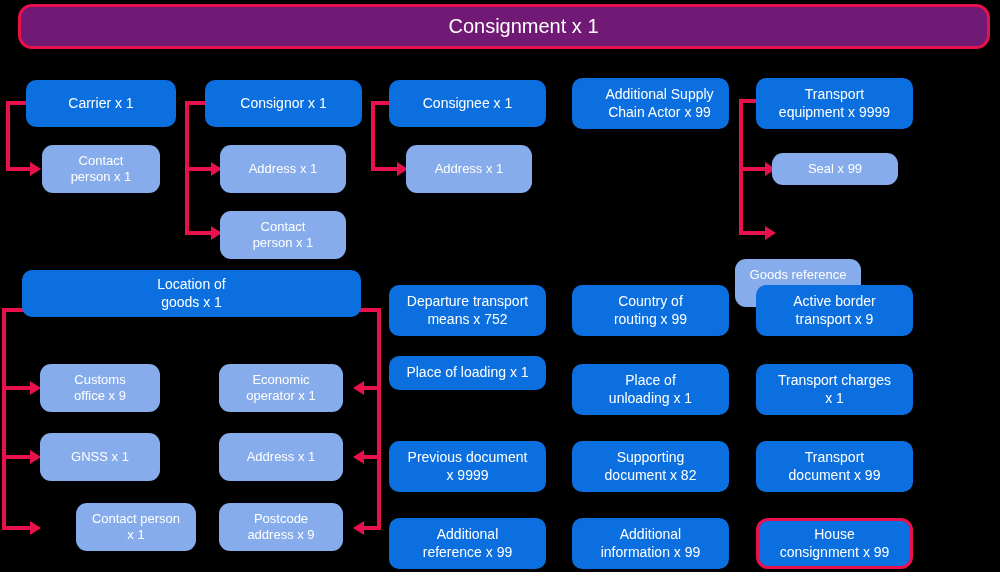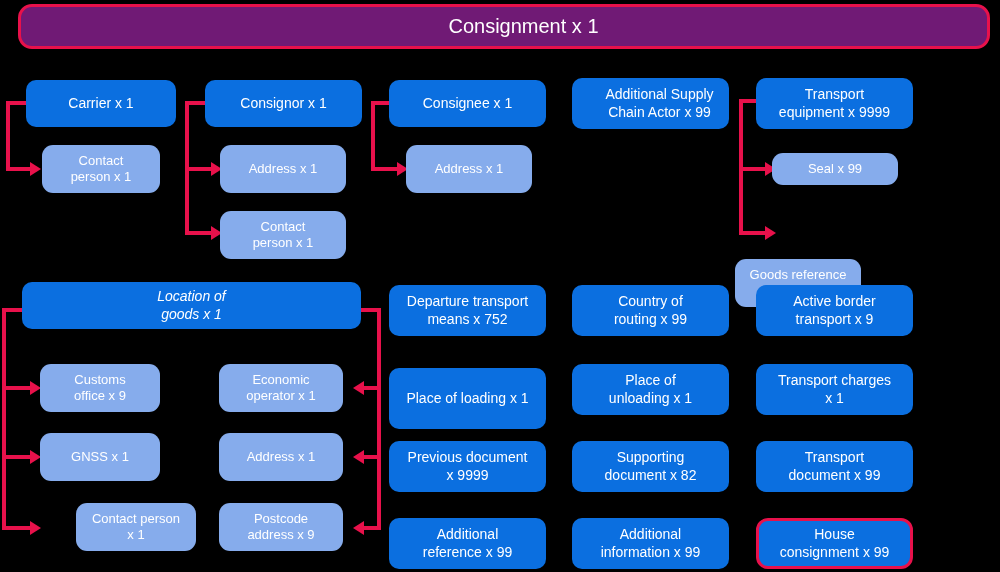--- a/index.html
+++ b/index.html
@@ -125,35 +125,35 @@
 person x 1</div>
       <div class="box primary" style="left: 389px; top: 80px; width: 157px; height: 47px;">Consignee x 1</div>
       <div class="box secondary" style="left: 406px; top: 145px; width: 126px; height: 48px;">Address x 1</div>
       <div class="box primary" style="left: 572px; top: 78px; width: 157px; height: 51px; padding-left: 24px;">Additional Supply
 Chain Actor x 99</div>
       <div class="box primary" style="left: 756px; top: 78px; width: 157px; height: 51px;">Transport
 equipment x 9999</div>
       <div class="box secondary" style="left: 772px; top: 145px; width: 126px; height: 32px; margin-top: 8px;">Seal x 99</div>
       <div class="box secondary" style="left: 735px; top: 211px; width: 126px; height: 48px; margin-top: 48px;">Goods reference
 x 9999</div>
-      <div class="box primary" style="left: 22px; top: 282px; width: 339px; height: 47px; font-style: italic;">Location of
+      <div class="box primary" style="left: 22px; top: 270px; width: 339px; height: 47px;">Location of
 goods x 1</div>
       <div class="box secondary" style="left: 40px; top: 364px; width: 120px; height: 48px;">Customs
 office x 9</div>
       <div class="box secondary" style="left: 40px; top: 433px; width: 120px; height: 48px;">GNSS x 1</div>
       <div class="box secondary" style="left: 40px; top: 503px; width: 120px; height: 48px; margin-left: 36px;">Contact person
 x 1</div>
       <div class="box secondary" style="left: 219px; top: 364px; width: 124px; height: 48px;">Economic
 operator x 1</div>
       <div class="box secondary" style="left: 219px; top: 433px; width: 124px; height: 48px;">Address x 1</div>
       <div class="box secondary" style="left: 219px; top: 503px; width: 124px; height: 48px;">Postcode
 address x 9</div>
       <div class="box primary" style="left: 389px; top: 285px; width: 157px; height: 51px;">Departure transport
 means x 752</div>
-      <div class="box primary" style="left: 389px; top: 368px; width: 157px; height: 61px;">Place of loading x 1</div>
+      <div class="box primary" style="left: 389px; top: 356px; width: 157px; height: 34px;">Place of loading x 1</div>
       <div class="box primary" style="left: 389px; top: 441px; width: 157px; height: 51px;">Previous document
 x 9999</div>
       <div class="box primary" style="left: 389px; top: 518px; width: 157px; height: 51px;">Additional
 reference x 99</div>
       <div class="box primary" style="left: 572px; top: 285px; width: 157px; height: 51px;">Country of
 routing x 99</div>
       <div class="box primary" style="left: 572px; top: 364px; width: 157px; height: 51px;">Place of
 unloading x 1</div>
       <div class="box primary" style="left: 572px; top: 441px; width: 157px; height: 51px;">Supporting
 document x 82</div>

